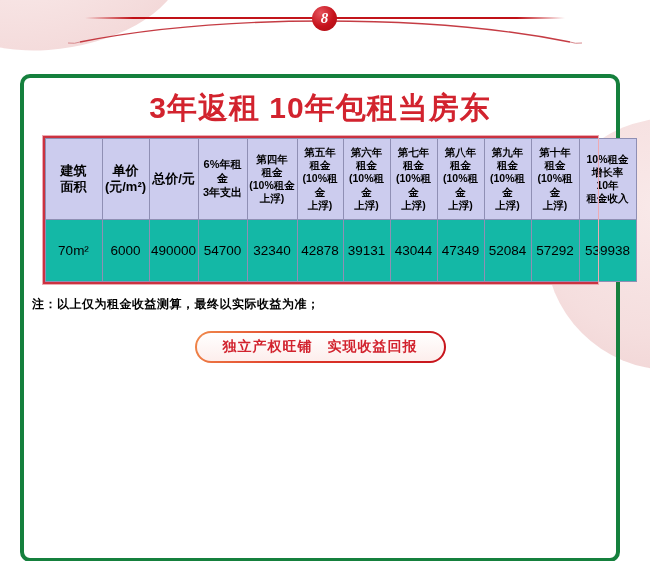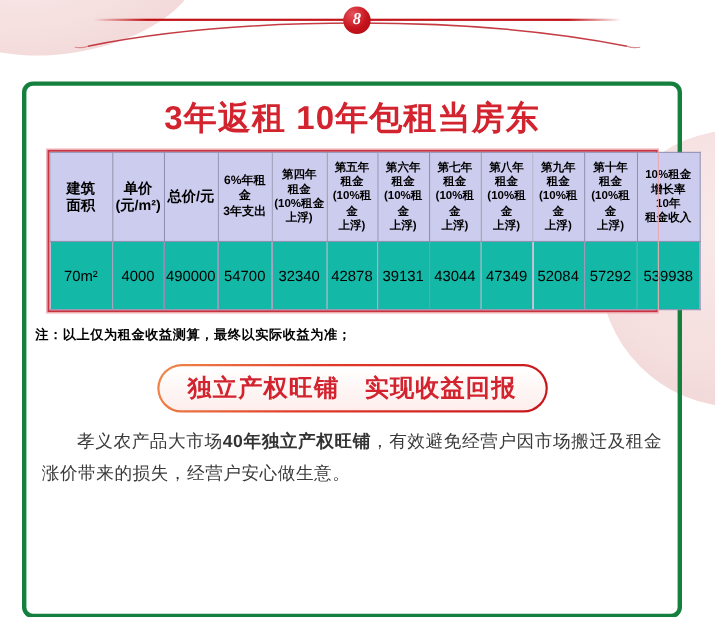--- a/index.html
+++ b/index.html
@@ -69,21 +69,21 @@
   }
   
   .badge-row{display:flex;justify-content:center;margin-top:18px;}
   .badge-outer{
     padding:2px;border-radius:999px;
     background:linear-gradient(120deg,#f08a4b 0%,#e03c2a 40%,#c6131c 100%);
   }
   .badge-inner{
     border-radius:999px;padding:5px 26px;
     background:linear-gradient(180deg,#ffffff 0%,#fdeeec 100%);
-    color:#d2232e;font-size:22px;font-weight:700;letter-spacing:1px;white-space:nowrap;
+    color:#d2232e;font-size:14px;font-weight:700;letter-spacing:1px;white-space:nowrap;
   }
   
   .body-text{margin:12px 14px 0 14px;}
   .body-text p{
     margin:6px 0 0 0;color:#3a3a3a;font-size:16px;line-height:29px;
     letter-spacing:0.5px;text-align:justify;text-indent:2em;
   }
   .body-text .bold{font-weight:700;color:#333;}
 </style>
 </head>
@@ -147,21 +147,21 @@
 租金
 (10%租金
 上浮)</th>
         <th style="width:54px">10%租金
 增长率
 10年
 租金收入</th>
       </tr>
       <tr>
         <td>70m²</td>
-        <td>4000</td>
+        <td>6000</td>
         <td>490000</td>
         <td>54700</td>
         <td>32340</td>
         <td>42878</td>
         <td>39131</td>
         <td>43044</td>
         <td>47349</td>
         <td>52084</td>
         <td>57292</td>
         <td>539938</td>
@@ -172,16 +172,15 @@
 
   <div class="note">注：以上仅为租金收益测算，最终以实际收益为准；</div>
 
   <div class="badge-row">
     <div class="badge-outer">
       <div class="badge-inner">独立产权旺铺　实现收益回报</div>
     </div>
   </div>
 
   <div class="body-text">
-    <p><span>孝义农产品大市场</span><span class="bold">40年独立产权旺铺</span><span>，有效避免经营户因市场搬迁及租金涨价带来的损失，经营户安心做生意。</span></p>
   </div>
 
 </div>
 
 </body></html>

